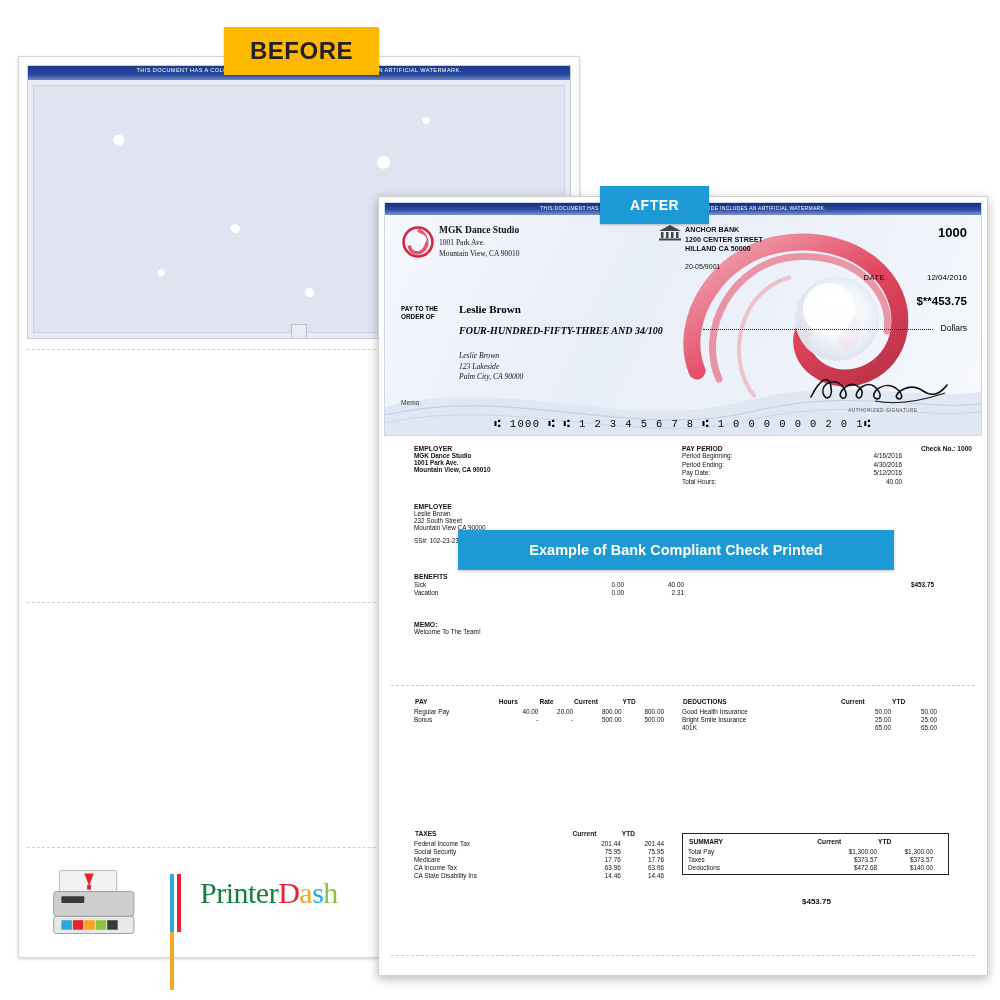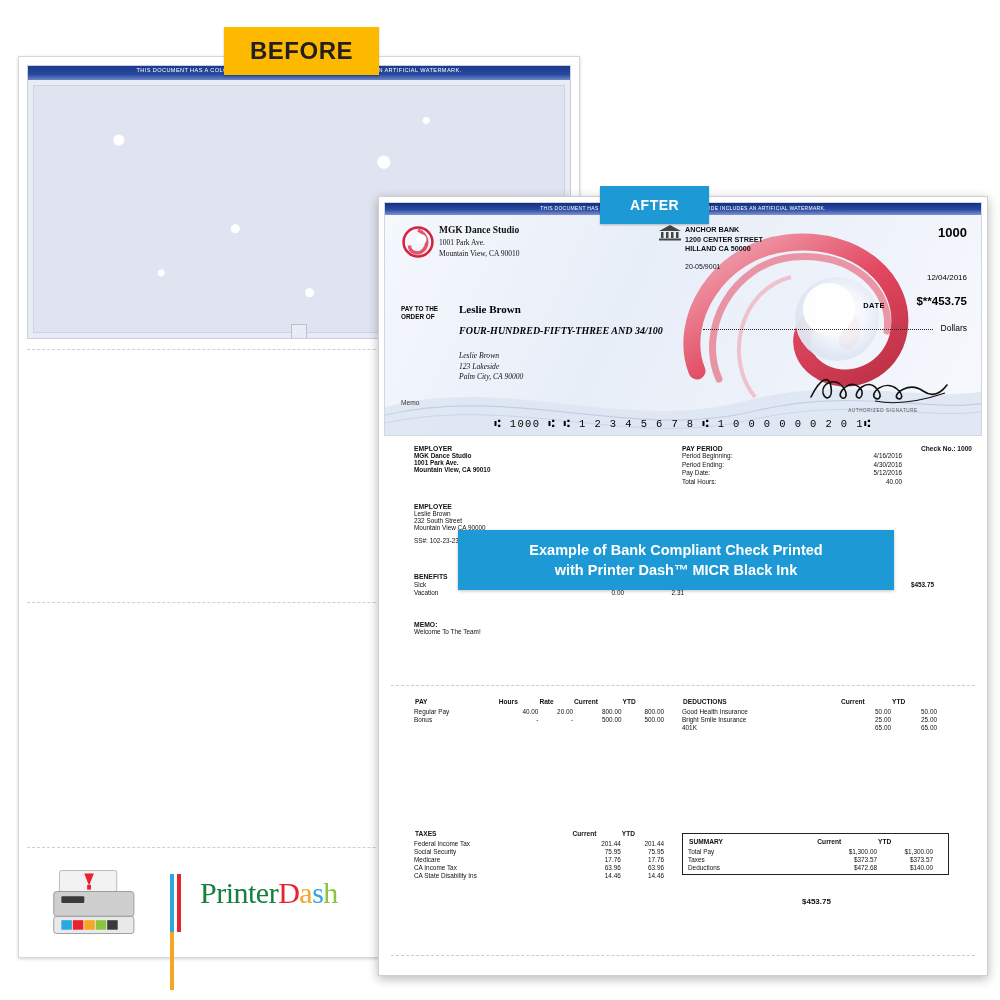--- a/index.html
+++ b/index.html
@@ -36,21 +36,21 @@
   .ck-band-t{position:absolute;top:1.5px;left:0;right:0;text-align:center;color:#fff;font-size:5px;letter-spacing:.3px;}
   .swirl{position:absolute;right:24px;top:18px;width:290px;height:186px;pointer-events:none;}
   .wave{position:absolute;left:0;right:0;bottom:0;height:120px;pointer-events:none;}
   .ck-logo{position:absolute;left:16px;top:22px;width:34px;height:34px;}
   .ck-company{position:absolute;left:54px;top:22px;font-size:9.5px;font-weight:bold;color:#111;font-family:"Liberation Serif",serif;}
   .ck-addr{position:absolute;left:54px;top:35px;font-size:7.5px;line-height:10.5px;color:#111;font-family:"Liberation Serif",serif;}
   .bankblk{position:absolute;left:300px;top:22px;font-size:7.2px;line-height:9.6px;color:#111;font-weight:bold;}
   .bank-emblem{position:absolute;left:272px;top:20px;width:26px;height:18px;}
   .ck-num{position:absolute;right:14px;top:22px;font-size:13px;font-weight:bold;color:#000;}
   .routing{position:absolute;left:300px;top:60px;font-size:7px;color:#111;}
-  .date-lbl{position:absolute;right:96px;top:70px;font-size:7.5px;font-weight:bold;color:#000;letter-spacing:.5px;margin-top:28px;}
+  .date-lbl{position:absolute;right:96px;top:70px;font-size:7.5px;font-weight:normal;color:#000;letter-spacing:.5px;}
   .date-val{position:absolute;right:14px;top:70px;font-size:8px;color:#000;}
   .pay-lbl{position:absolute;left:16px;top:102px;font-size:6.4px;font-weight:bold;line-height:7.5px;color:#000;}
   .payee{position:absolute;left:74px;top:100px;font-size:11px;font-weight:bold;color:#000;font-family:"Liberation Serif",serif;}
   .amt-box{position:absolute;right:14px;top:92px;font-size:11.5px;font-weight:bold;color:#000;}
   .words{position:absolute;left:74px;top:122px;font-size:10px;font-style:italic;font-weight:bold;color:#000;font-family:"Liberation Serif",serif;}
   .dots{position:absolute;left:318px;top:126px;width:230px;border-bottom:1.4px dotted #222;}
   .dollars{position:absolute;right:14px;top:120px;font-size:8.5px;color:#000;}
   .payaddr{position:absolute;left:74px;top:148px;font-size:7.6px;line-height:10.5px;font-style:italic;color:#111;font-family:"Liberation Serif",serif;}
   .memo{position:absolute;left:16px;top:196px;font-size:6.6px;color:#333;}
   .sig{position:absolute;right:26px;top:168px;width:150px;height:34px;}
@@ -388,21 +388,20 @@
     <div style="position:absolute;left:418px;top:68px;font-weight:bold;font-size:8px;">$453.75</div>
   </div>
 
   <div class="stub-sep" style="top:758px;"></div>
 </div>
 
 <div class="badge-after">AFTER</div>
 
 <div class="ribbon">
   <div>Example of Bank Compliant Check Printed</div>
-  <div>with Printer Dash™ MICR Black Ink</div>
 </div>
 
 <div class="brand">
   <svg viewBox="0 0 110 80" width="105" height="78" style="position:absolute;left:0;top:2px;">
     <rect x="12" y="6" width="60" height="22" rx="2" fill="#f2f2f2" stroke="#b8b8b8"></rect>
     <polygon points="38,9 48,9 43,22" fill="#e8222e"></polygon>
     <rect x="41" y="21" width="4" height="5" fill="#e8222e"></rect>
     <rect x="6" y="28" width="84" height="26" rx="3" fill="#cfcfcf" stroke="#9a9a9a"></rect>
     <rect x="14" y="33" width="24" height="7" rx="1" fill="#3a3a3a"></rect>
     <rect x="6" y="54" width="84" height="18" rx="3" fill="#e9e9e9" stroke="#9a9a9a"></rect>

